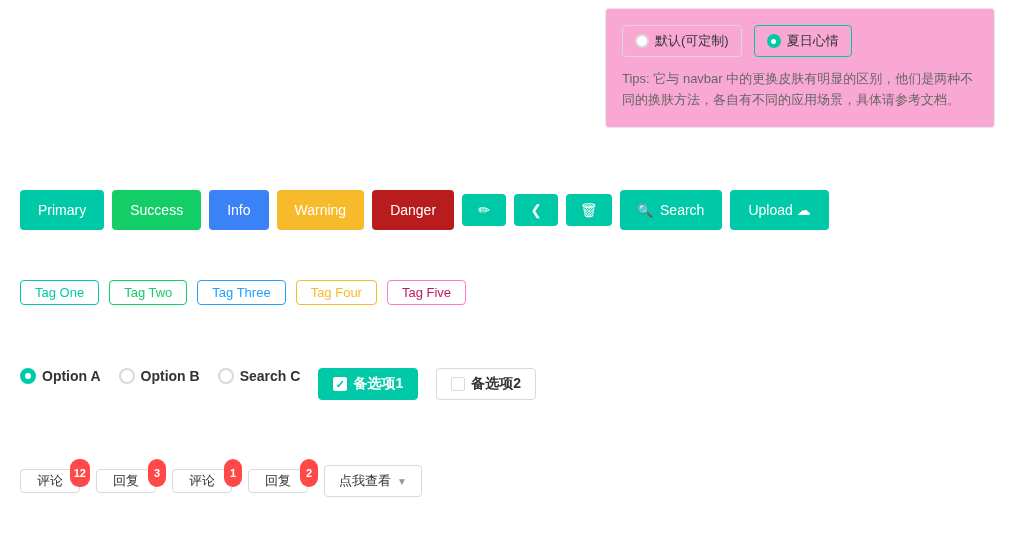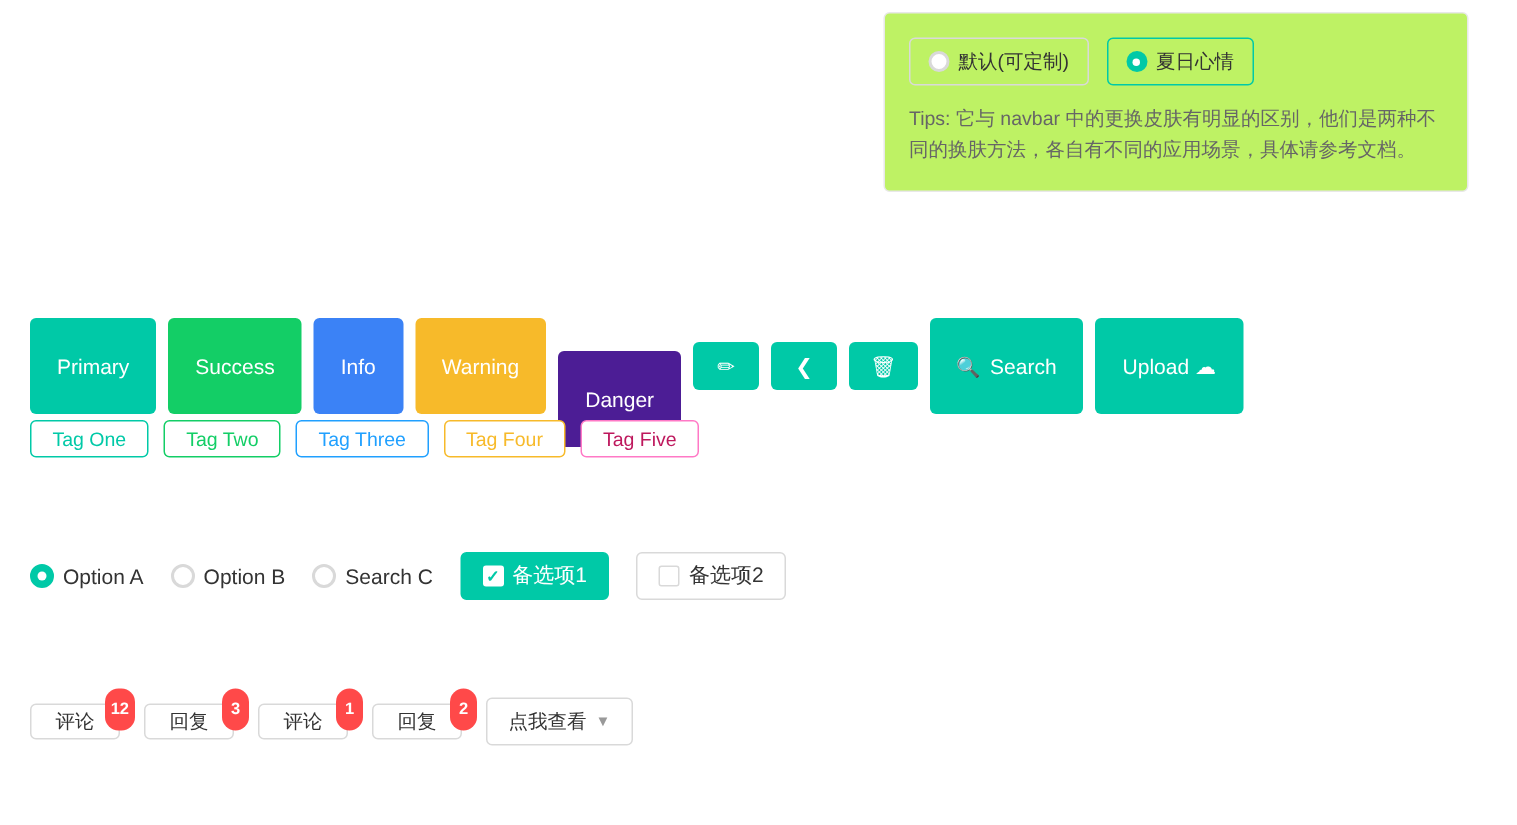--- a/index.html
+++ b/index.html
@@ -9,26 +9,26 @@
       width: 1011px;
       min-height: 550px;
       overflow: hidden;
       position: relative;
     }
 
     
     .top-panel {
       position: absolute;
       top: 8px;
-      right: 32px;
+      right: 16px;
       width: 390px;
       border: 1px solid #e8e8e8;
       border-radius: 4px;
       padding: 16px;
-      background: #bef264;
+      background: #f9a8d4;
     }
     .theme-options {
       display: flex;
       gap: 12px;
       margin-bottom: 12px;
     }
     .theme-radio {
       display: flex;
       align-items: center;
       gap: 6px;
@@ -74,36 +74,36 @@
     .button-row {
       position: absolute;
       top: 190px;
       left: 20px;
       display: flex;
       gap: 8px;
       align-items: center;
       flex-wrap: wrap;
     }
     .btn {
-      padding: 24px 18px;
+      padding: 12px 18px;
       border-radius: 4px;
       border: none;
       cursor: pointer;
       font-size: 14px;
       font-weight: 500;
       color: #fff;
       display: flex;
       align-items: center;
       gap: 6px;
     }
     .btn-primary { background: #00c9a7; }
     .btn-success { background: #13ce66; }
     .btn-info { background: #3b82f6; }
     .btn-warning { background: #f7ba2a; }
-    .btn-danger { background: #4c1d95; margin-top: 44px; }
+    .btn-danger { background: #b91c1c; }
     .btn-icon { background: #00c9a7; padding: 8px 14px; min-width: 44px; justify-content: center; }
     .btn-search { background: #00c9a7; }
     .btn-upload { background: #00c9a7; }
 
     
     .tags-row {
       position: absolute;
       top: 280px;
       left: 20px;
       display: flex;
@@ -124,21 +124,22 @@
     .tag-four { border-color: #f7ba2a; color: #f7ba2a; }
     .tag-five { border-color: #ff79c6; color: #be185d; }
 
     
     .options-row {
       position: absolute;
       top: 368px;
       left: 20px;
       display: flex;
       gap: 18px;
-      align-items: center;
+      align-items: flex-start;
+      font-weight: bold;
     }
     .radio-option {
       display: flex;
       align-items: center;
       gap: 6px;
       cursor: pointer;
       font-size: 14px;
       color: #333;
     }
     .radio-circle {

